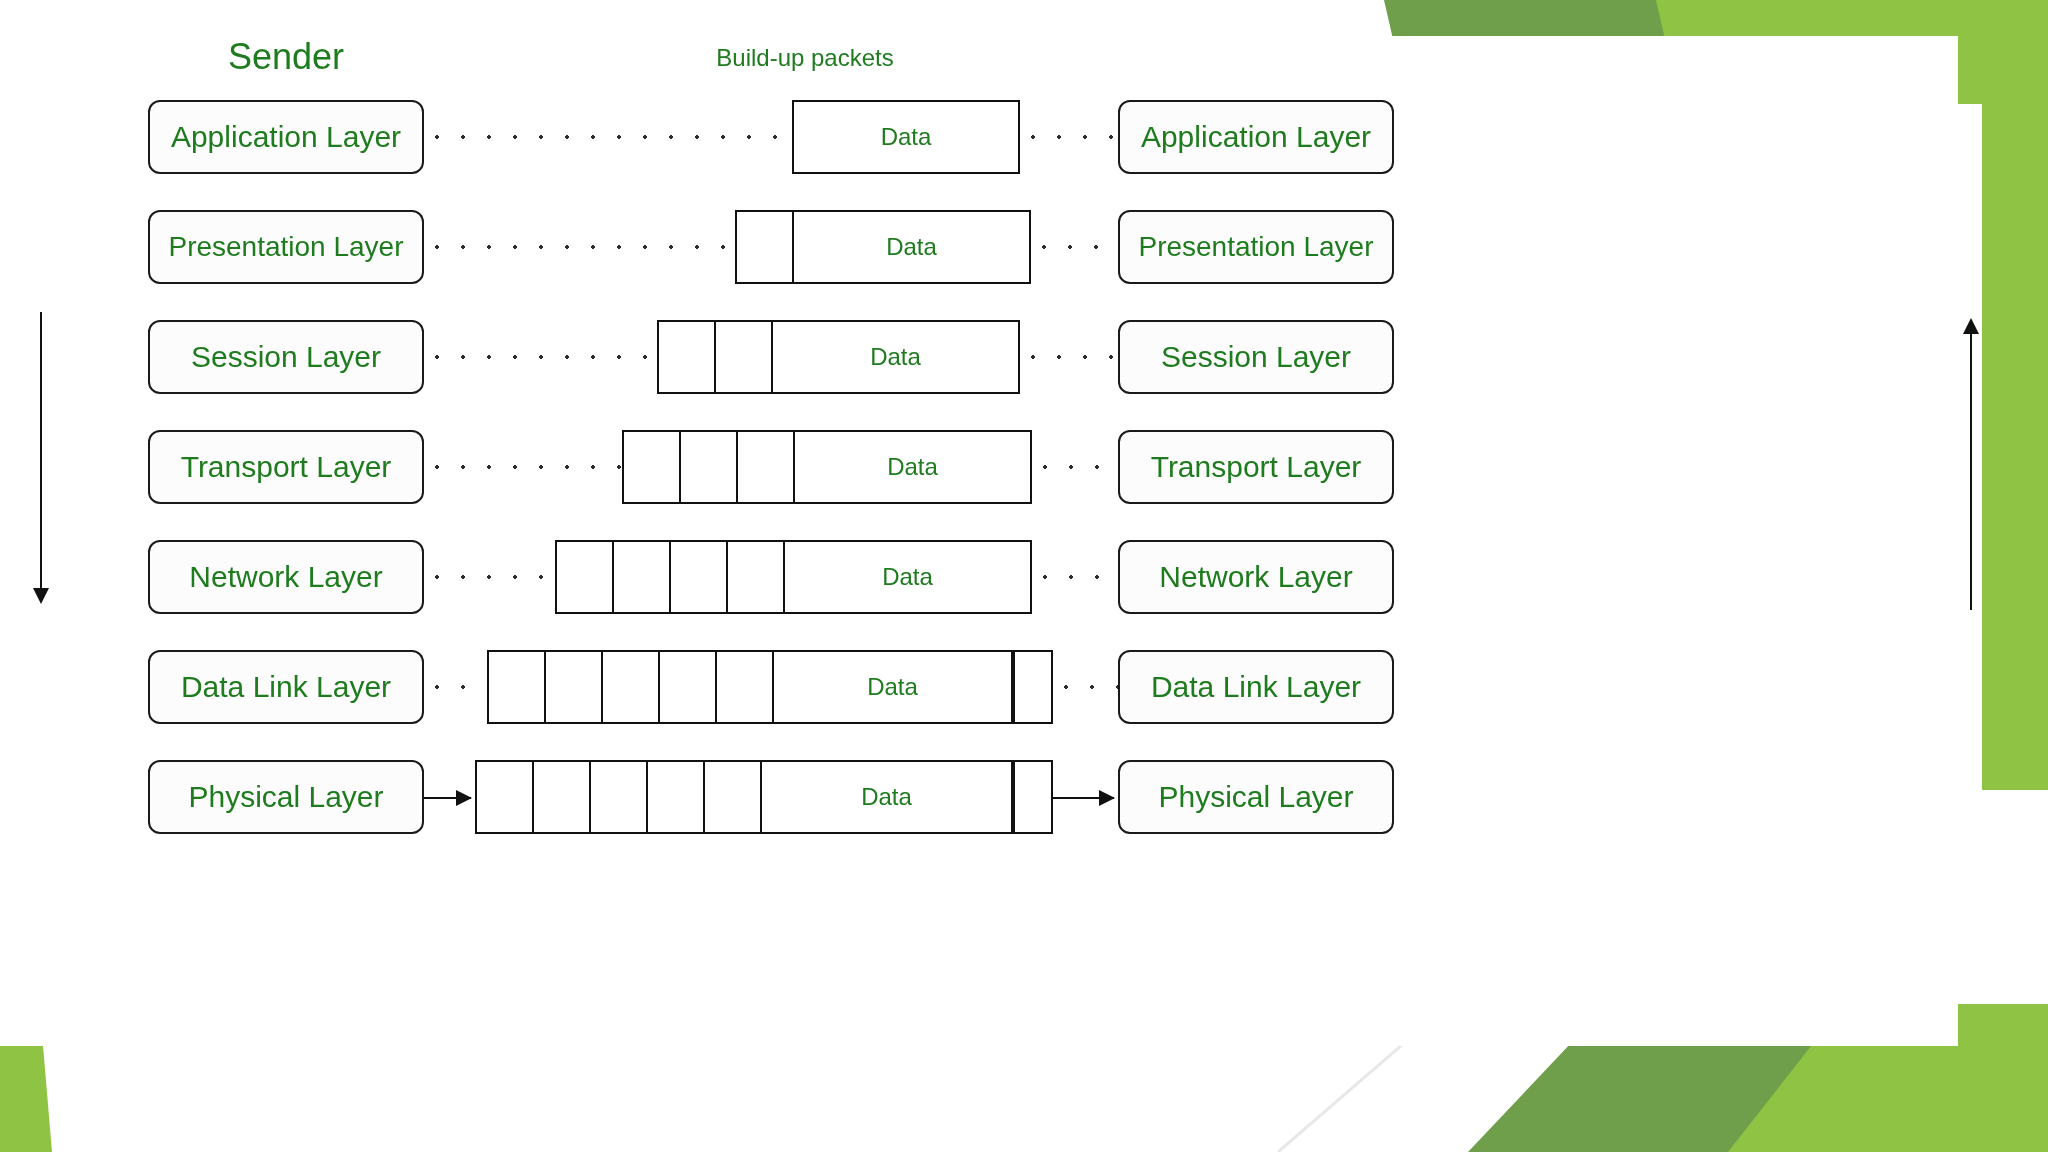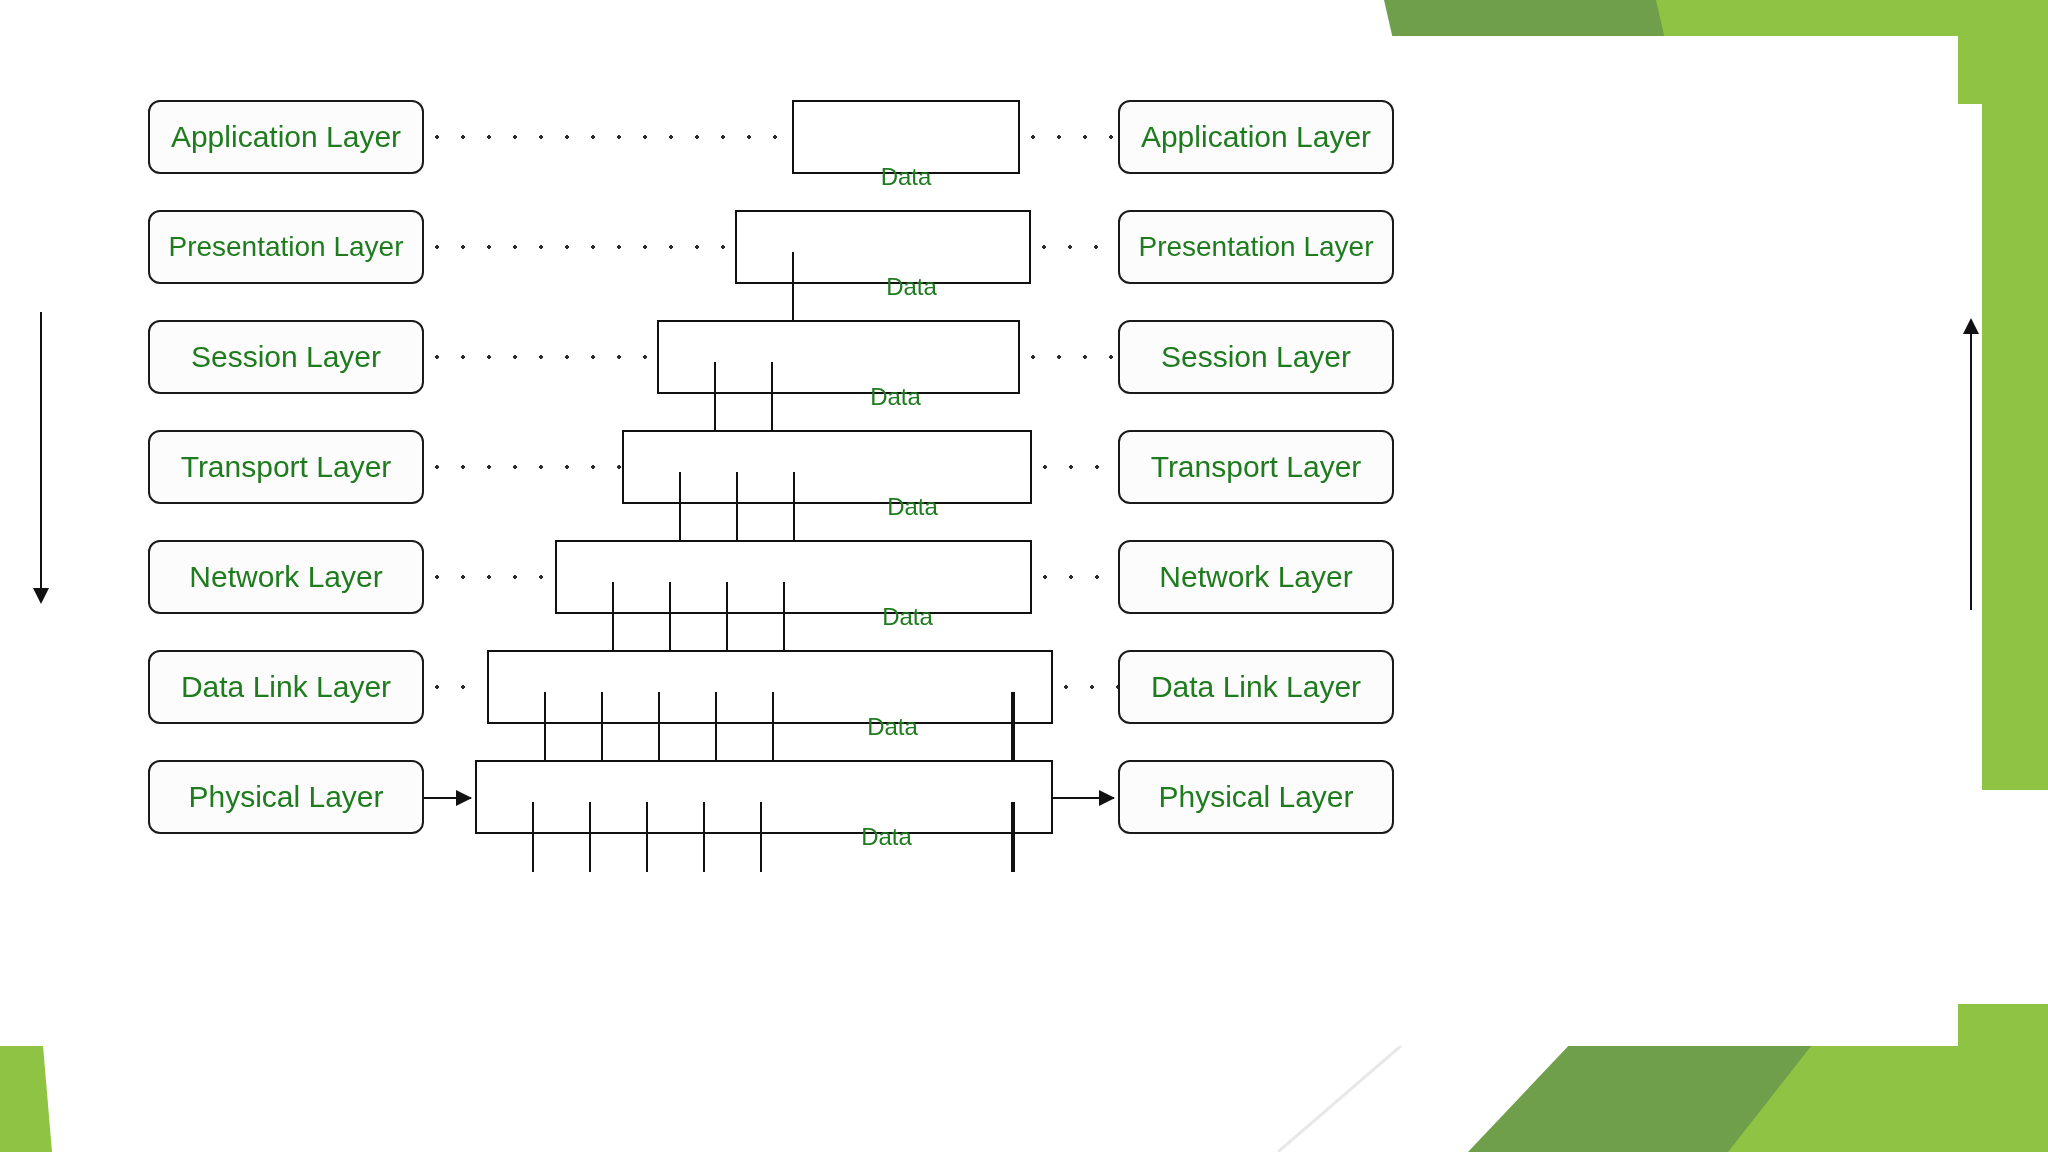--- a/index.html
+++ b/index.html
@@ -44,21 +44,21 @@
   .arrow-h{position:absolute;height:2px;background:#111;}
   .arrow-h::after{content:"";position:absolute;right:-1px;top:-7px;
                   border-left:16px solid #111;
                   border-top:8px solid transparent;border-bottom:8px solid transparent;}
 
   
   .packet{position:absolute;display:flex;box-sizing:border-box;
           border:2px solid #111;background:#ffffff;height:74px;}
   .cell{box-sizing:border-box;border-right:2px solid #111;height:100%;
         display:flex;align-items:center;justify-content:center;
-        color:#1e7b1e;font-size:24px;margin-top:40px;}
+        color:#1e7b1e;font-size:24px;}
   .cell:last-child{border-right:none;}
   .cell.data{flex:1 1 auto;}
 
   
   .varrow{position:absolute;width:2px;background:#111;}
   .varrow .head{position:absolute;left:-7px;border-left:8px solid transparent;
                 border-right:8px solid transparent;}
   .varrow.down .head{bottom:-14px;border-top:16px solid #111;}
   .varrow.up .head{top:-14px;border-bottom:16px solid #111;}
 </style>
@@ -84,20 +84,22 @@
   <div id="deco-br" class="deco">
     <svg width="880" height="260" viewBox="0 0 880 260">
       <polygon points="300,260 440,112 880,112 880,260" fill="#6f9f4b"></polygon>
       <polygon points="560,260 676,112 880,112 880,260" fill="#8fc343"></polygon>
       <polyline points="110,260 300,96" fill="none" stroke="#e8e8e8" stroke-width="3"></polyline>
     </svg>
   </div>
 
   <div id="card"></div>
 
+  <div class="col-head" id="head-sender">Sender</div>
+  <div class="col-head" id="head-buildup">Build-up packets</div>
 
   <div class="varrow down" style="left:40px;top:312px;height:278px;">
     <span class="head"></span>
   </div>
   <div class="varrow up" style="left:1970px;top:332px;height:278px;">
     <span class="head"></span>
   </div>
 
   <div id="rows">
       <div class="layer-box col-left" style="top: 100px;">

